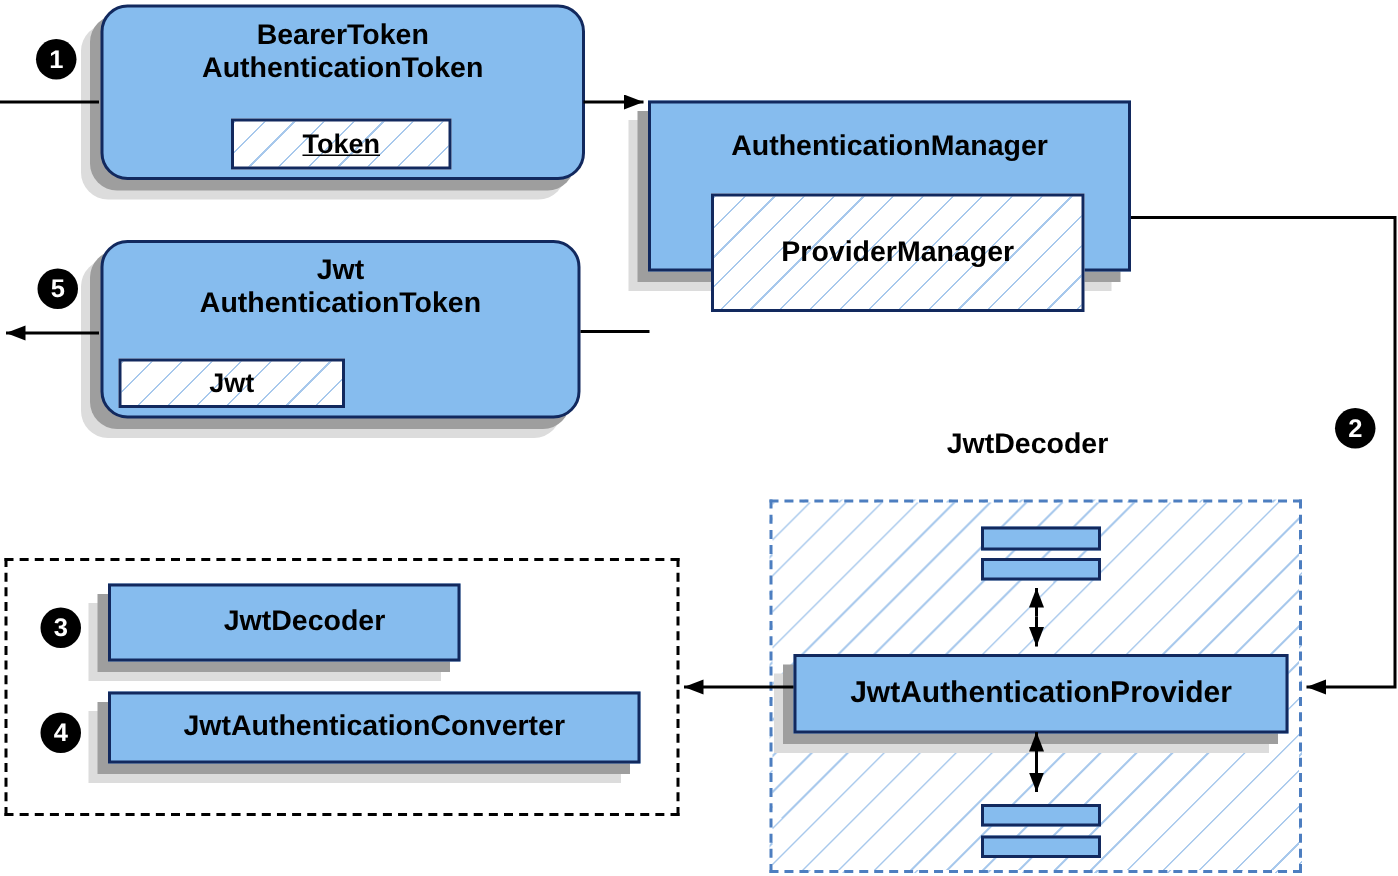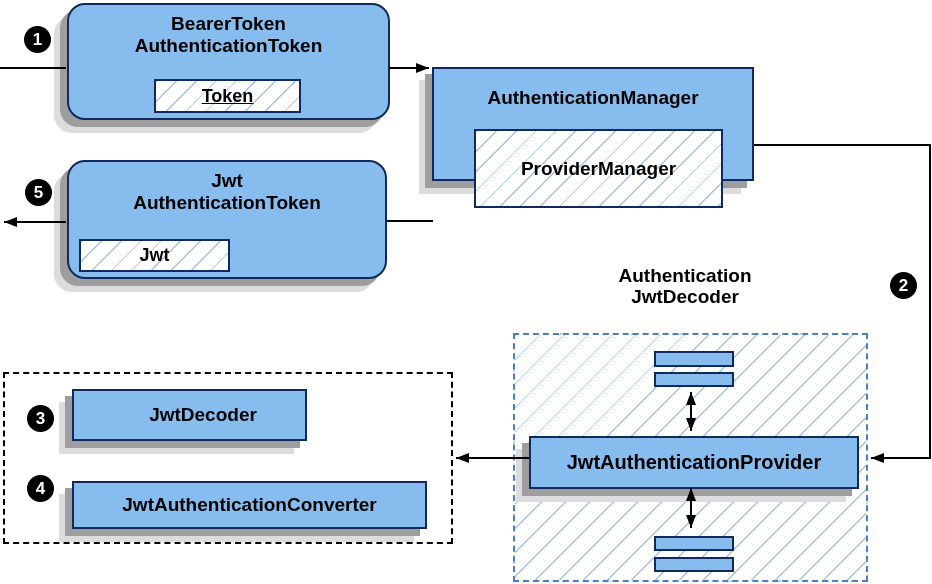--- a/index.html
+++ b/index.html
@@ -127,38 +127,38 @@
 
   <div class="node rounded" style="left:67px;top:160px;width:320px;height:119px;">
     <div class="ntitle">
       <span>Jwt</span><br>
       <span>AuthenticationToken</span>
     </div>
     <div class="subbox hatch" style="left:10px;top:77px;width:151px;height:33px;">Jwt</div>
   </div>
 
   <div class="glabel" style="left:550px;top:265px;width:270px;">
-    <span>Authentication</span><br>
+    <br>
     <span>JwtDecoder</span>
   </div>
 
   <div class="groupbox providers-group hatch-lg" style="left:513px;top:333px;width:355px;height:249px;">
     <div class="bar" style="left:139px;top:16px;width:80px;height:16px;"></div>
     <div class="bar" style="left:139px;top:37px;width:80px;height:15px;"></div>
     <div class="bar" style="left:139px;top:201px;width:80px;height:15px;"></div>
     <div class="bar" style="left:139px;top:222px;width:80px;height:15px;"></div>
   </div>
 
   <div class="node cnode" style="left:529px;top:436px;width:330px;height:53px;font-size:20px;">JwtAuthenticationProvider</div>
 
   <div class="groupbox resolvers-group" style="left:3px;top:372px;width:450px;height:172px;"></div>
 
   <div class="node cnode" style="left:72px;top:389px;width:235px;height:52px;padding-left:27px;">JwtDecoder</div>
 
-  <div class="node cnode" style="left:72px;top:461px;width:355px;height:48px;margin-top:20px;">JwtAuthenticationConverter</div>
+  <div class="node cnode" style="left:72px;top:461px;width:355px;height:48px;">JwtAuthenticationConverter</div>
 
   <svg class="wires" viewBox="0 0 932 584">
     <defs>
       <marker id="ah" markerUnits="userSpaceOnUse" markerWidth="16" markerHeight="12" refX="13" refY="5" orient="auto">
         <path d="M0,0 L13,5 L0,10 Z"></path>
       </marker>
     </defs>
 
     <path d="M0,68 H66"></path>
 

